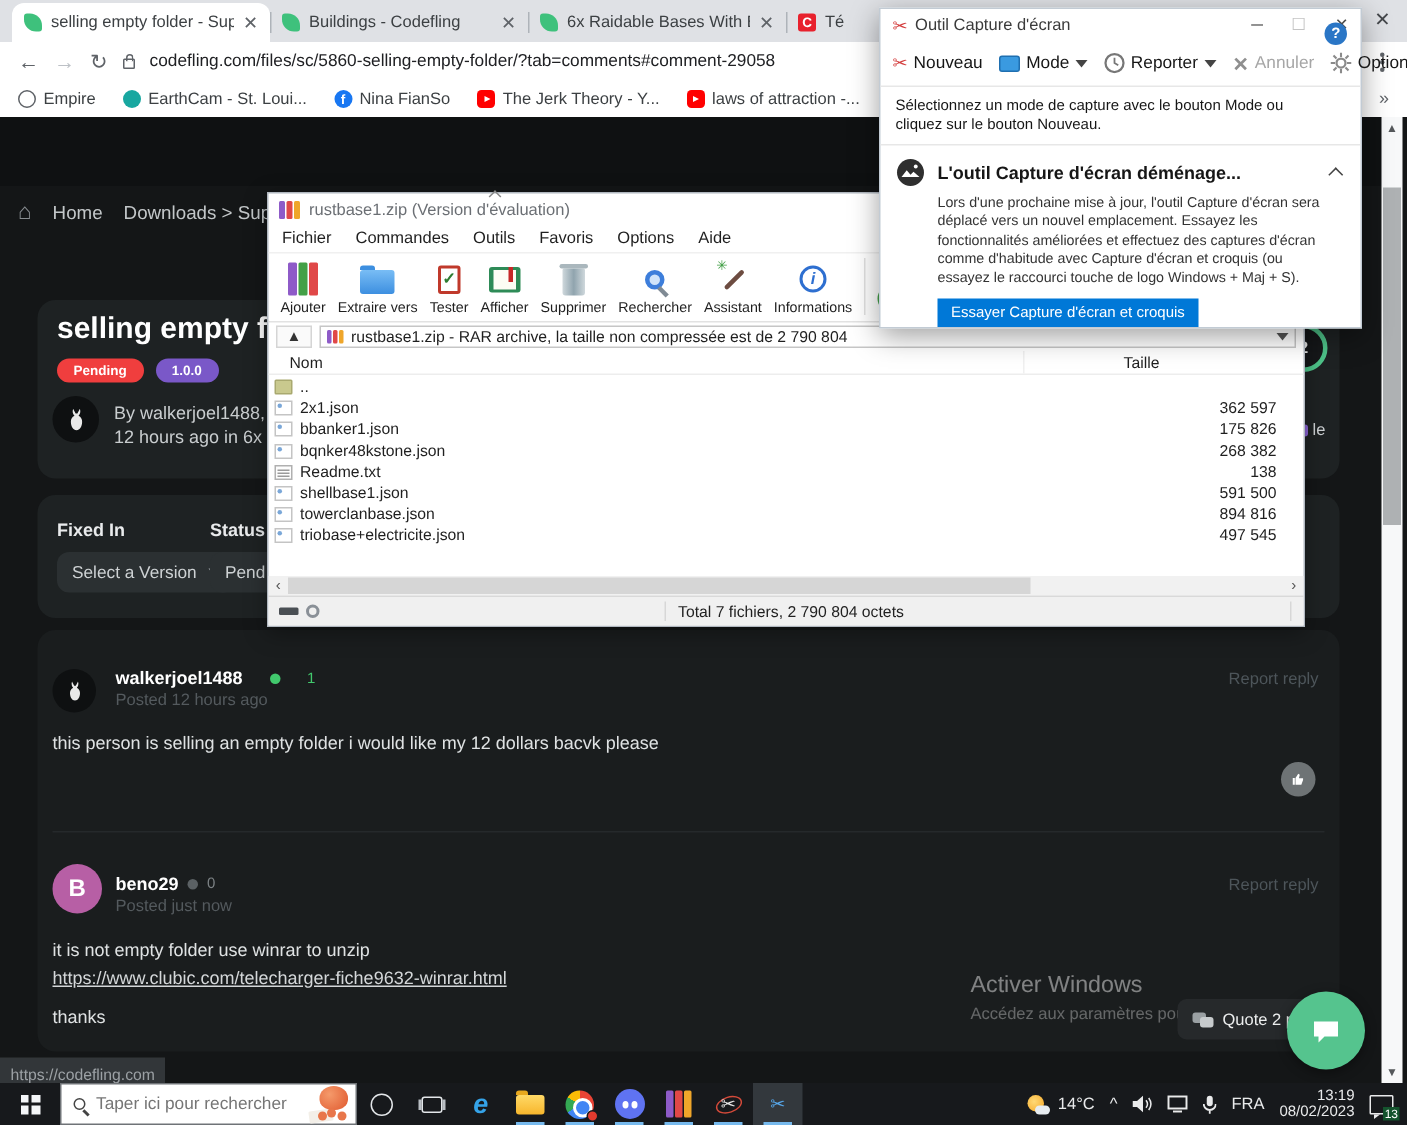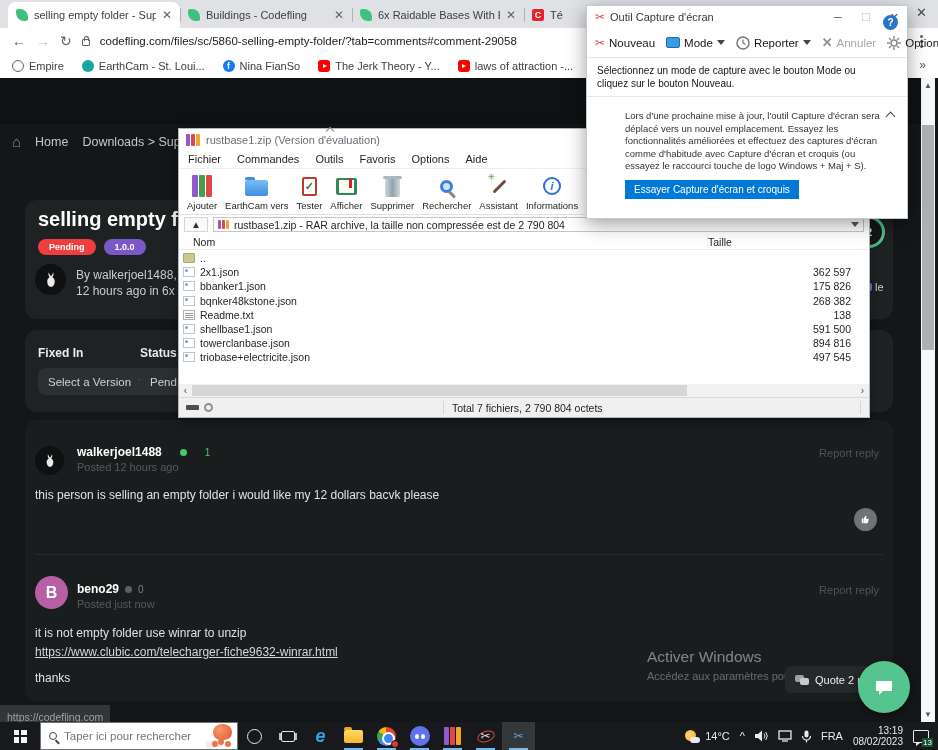--- a/index.html
+++ b/index.html
@@ -143,21 +143,21 @@
   .wr-address { height:19px; display:flex; align-items:center; gap:5px; padding:0 5px; }
   .up-btn { width:24px; height:15px; border:1px solid #d5d5d5; color:#333; font-size:10px; text-align:center; line-height:13px; background:#fafafa; }
   .combo { flex:1; height:15px; border:1px solid #c6c6c6; display:flex; align-items:center; gap:5px;
            padding:0 4px; font-size:10.5px; color:#1f1f1f; }
   .combo .rar-ic { width:11px; height:9px; }
   .combo .tri-d { margin-left:auto; border-top-color:#555; }
   .wr-header { height:16px; display:flex; align-items:center; border-bottom:1px solid #ededed;
                color:#1f1f1f; font-size:10.5px; }
   .col-name { flex:1; padding-left:14px; position:relative; }
   .sort-ch { position:absolute; left:148px; top:-1px; width:6px; height:6px; border-left:1px solid #888; border-top:1px solid #888; transform:rotate(45deg); }
-  .col-size { width:162px; text-align:left; padding-right:30px; border-left:1px solid #f0f0f0; height:100%; line-height:16px; }
+  .col-size { width:187px; text-align:center; padding-right:30px; border-left:1px solid #f0f0f0; height:100%; line-height:16px; }
   .wr-list { flex:1; overflow:hidden; padding-top:1px; }
   .frow { height:14.2px; display:flex; align-items:center; font-size:10.5px; color:#1f1f1f; }
   .fi { width:12px; height:10px; margin:0 5px 0 4px; flex:none; position:relative; }
   .fi.folder { background:#c9c98e; border:1px solid #a9a96f; border-radius:1px; }
   .fi.json { background:#fff; border:1px solid #c4c4c4; }
   .fi.json::before { content:''; position:absolute; left:1px; top:1px; width:3px; height:3px; background:#7aa7d8; border-radius:50%; }
   .fi.txt { background:#fdfdfd; border:1px solid #b0b0b0; }
   .fi.txt::before { content:''; position:absolute; left:1px; right:1px; top:2px; height:1px; background:#9a9a9a; box-shadow:0 2px 0 #9a9a9a, 0 4px 0 #9a9a9a; }
   .fname { flex:1; }
   .fsize { width:162px; text-align:right; padding-right:18px; }
@@ -456,21 +456,21 @@
               <b></b>
               <b></b>
             </span>
           </span>
           <span>Ajouter</span>
         </div>
       <div class="tbi">
           <span class="ico">
             <span class="ic-folderb"></span>
           </span>
-          <span>EarthCam vers</span>
+          <span>Extraire vers</span>
         </div>
       <div class="tbi">
           <span class="ico">
             <span class="ic-test">✓</span>
           </span>
           <span>Tester</span>
         </div>
       <div class="tbi">
           <span class="ico">
             <span class="ic-book"></span>
@@ -619,20 +619,28 @@
             <g stroke="#8a8a8a" stroke-width="1.4">
               <path d="M7 0v3M7 11v3M0 7h3M11 7h3M2 2l2 2M10 10l2 2M12 2l-2 2M4 10l-2 2"></path>
             </g>
           </svg>
         <span>Options</span>
       </span>
     </div>
     <div class="sn-hint">Sélectionnez un mode de capture avec le bouton Mode ou cliquez sur le bouton Nouveau.</div>
     <span class="help-ic">?</span>
     <div class="sn-notice">
+      <div class="sn-nt-row">
+        <svg width="20" height="20" viewBox="0 0 20 20">
+            <circle cx="10" cy="10" r="9" fill="#2f2f2f"></circle>
+            <path d="M4 13l3.5-4.5 2.5 3 2-2 4 3.5z" fill="#fff"></path>
+            <circle cx="13.5" cy="6" r="1.3" fill="#fff"></circle>
+          </svg>
+        <span class="sn-nt-title">L'outil Capture d'écran déménage...</span>
+      </div>
       <span class="chevron-up"></span>
       <div class="sn-para">Lors d'une prochaine mise à jour, l'outil Capture d'écran sera déplacé vers un nouvel emplacement. Essayez les fonctionnalités améliorées et effectuez des captures d'écran comme d'habitude avec Capture d'écran et croquis (ou essayez le raccourci touche de logo Windows + Maj + S).</div>
       <button class="sn-btn">Essayer Capture d'écran et croquis</button>
     </div>
   </div>
 
   <div class="taskbar">
     <div class="tb-start">
       <span class="win-logo">
           <i></i>

